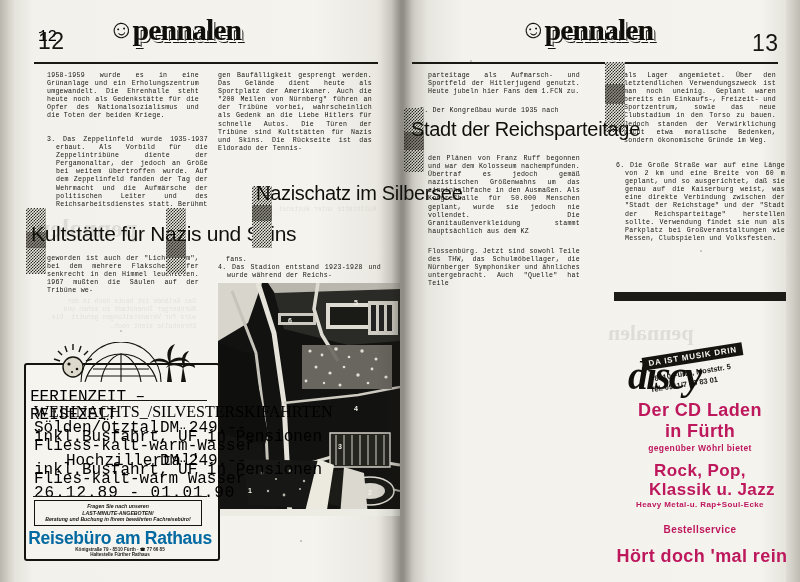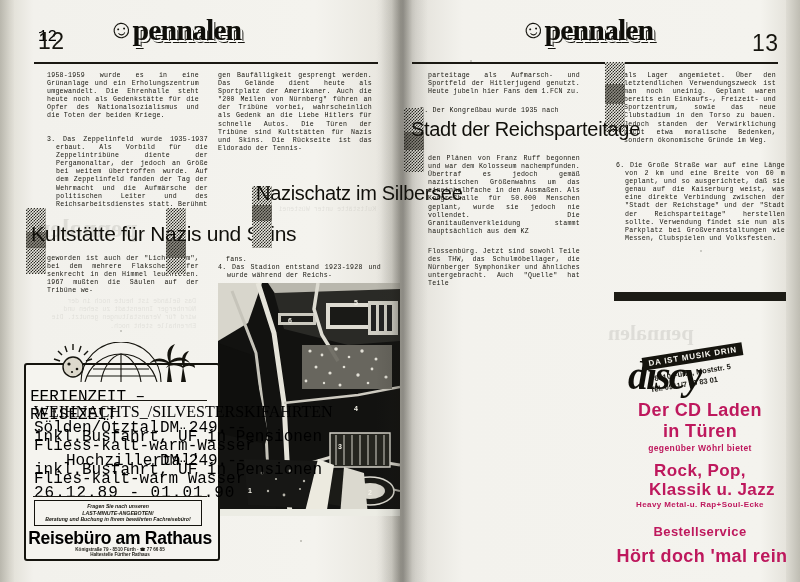--- a/index.html
+++ b/index.html
@@ -83,21 +83,21 @@
   .photo .pnum{position:absolute;color:#f2f0e6;font-family:"Liberation Sans",sans-serif;
     font-size:7px;font-weight:700;}
 
   
   .ad{position:absolute;background:#f5f4ef;}
   .ad-travel{border:2.5px solid #15140e;border-radius:3px;}
   .lastminute{border:1.2px solid #15140e;text-align:center;
     font-family:"Liberation Sans",sans-serif;font-style:italic;font-weight:700;
     font-size:5.2px;line-height:6.6px;color:#15140e;}
   .agency{font-family:"Liberation Sans",sans-serif;font-weight:700;font-size:17.5px;
-    text-align:center;color:#000000;letter-spacing:-.3px;}
+    text-align:center;color:#0369a1;letter-spacing:-.3px;}
   .agency-addr{font-family:"Liberation Sans",sans-serif;font-weight:700;font-size:4.6px;
     text-align:center;color:#1d1c15;line-height:6px;}
 
   .discy{position:absolute;}
   .discy-word{font-family:"Liberation Serif",serif;font-weight:700;font-style:italic;
     font-size:40px;color:#100f0a;letter-spacing:-2px;
     transform:rotate(-7deg);transform-origin:left bottom;}
   .discy-bar{position:absolute;background:#15140e;color:#f6f5ef;
     font-family:"Liberation Sans",sans-serif;font-weight:700;font-size:8px;
     letter-spacing:.8px;padding:2px 6px;transform:rotate(-9deg);white-space:nowrap;}
@@ -339,26 +339,26 @@
   <div class="discy" style="left:608px;top:300px;width:184px;height:275px;"></div>
 
   <div style="position:absolute;left:628px;top:352px;">
     <span class="discy-word">discy</span>
   </div>
   <div class="discy-bar" style="left:642px;top:350px;">DA IST MUSIK DRIN</div>
   <div class="discy-addr" style="left:654px;top:368px;">8510 Fürth, Moststr. 5</div>
   <div class="discy-addr" style="left:650px;top:380px;">Tel. 0911/7 49 83 01</div>
 
   <div class="cdline" style="position:absolute;left:608px;top:400px;width:184px;font-size:18px;">Der CD Laden</div>
-  <div class="cdline" style="position:absolute;left:608px;top:421px;width:184px;font-size:18px;">in Türen</div>
+  <div class="cdline" style="position:absolute;left:608px;top:421px;width:184px;font-size:18px;">in Fürth</div>
   <div class="cdline" style="position:absolute;left:608px;top:443px;width:184px;font-size:8.5px;">gegenüber Wöhrl bietet</div>
   <div class="cdline" style="position:absolute;left:608px;top:461px;width:184px;font-size:17px;">Rock, Pop,</div>
   <div class="cdline" style="position:absolute;left:620px;top:480px;width:184px;font-size:17px;">Klassik u. Jazz</div>
   <div class="cdline" style="position:absolute;left:608px;top:500px;width:184px;font-size:8px;">Heavy Metal-u. Rap+Soul-Ecke</div>
-  <div class="cdline" style="position:absolute;left:608px;top:524px;width:184px;font-size:13px;">Bestellservice</div>
+  <div class="cdline" style="position:absolute;left:608px;top:524px;width:184px;font-size:10px;">Bestellservice</div>
   <div class="cdline" style="position:absolute;left:604px;top:546px;width:196px;font-size:18px;">Hört doch 'mal rein</div>
 
   <div class="ghostbig" style="left:36px;top:214px;">pennalen</div>
   <div class="ghost" style="left:46px;top:298px;width:150px;">Das Gelände ist heute noch in der Nürnberger Innenstadt zu sehen und wird für Veranstaltungen genutzt. Die Ehrenhalle steht noch.</div>
   <div class="ghostbig" style="left:608px;top:320px;font-size:22px;">pennalen</div>
   <div class="ghost" style="left:226px;top:206px;width:150px;">Kultstätte unter Wüstenei</div>
 
   <div id="gutter"></div>
 
   <div class="speck" style="left:120px;top:330px;width:2px;height:2px;"></div>

